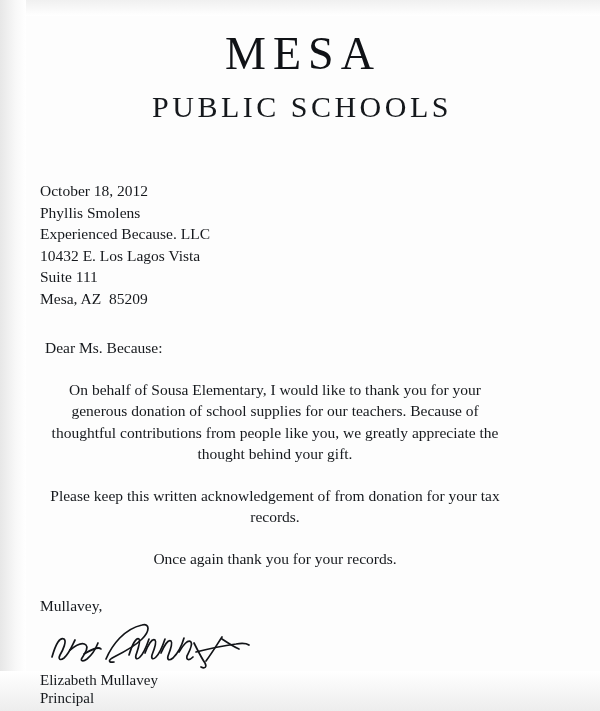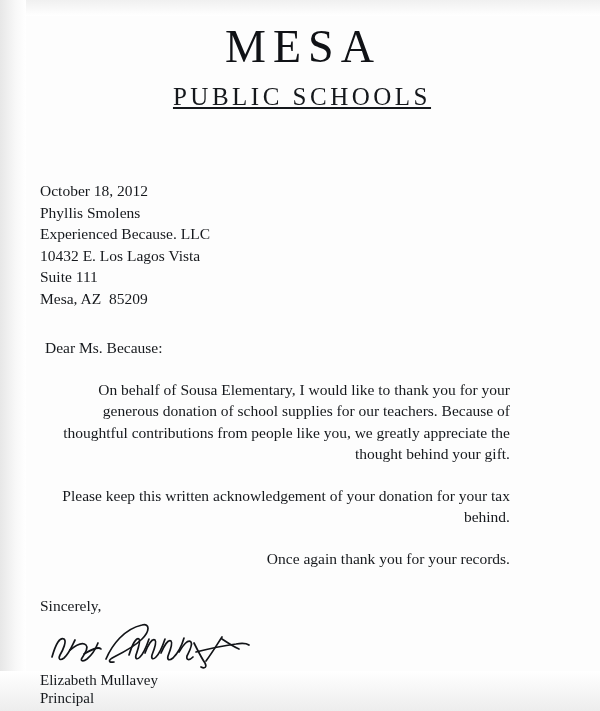--- a/index.html
+++ b/index.html
@@ -55,31 +55,30 @@
     width: 600px;
     text-align: center;
   }
   .org-name {
     font-family: "Liberation Serif", serif;
     font-size: 46px;
     letter-spacing: 7px;
     font-weight: normal;
     color: #101216;
     line-height: 1.05;
-    margin: 1px;
+    margin: 8px;
     padding-left: 6px;
   }
   .org-sub {
     font-family: "Liberation Serif", serif;
-    font-size: 25px;
+    font-size: 30px;
     letter-spacing: 3.5px;
     color: #15181c;
     margin: 12px 0 0 0;
     padding-left: 4px;
-    text-decoration: underline;
   }
 
   
   .letter-body {
     position: absolute;
     top: 180px;
     left: 40px;
     width: 470px;
     font-size: 15.5px;
     line-height: 21.5px;
@@ -90,21 +89,21 @@
     white-space: pre;
   }
 
   .salutation {
     margin-top: 28px;
     padding-left: 5px;
   }
 
   .para {
     margin-top: 20px;
-    text-align: right;
+    text-align: center;
   }
 
   .closing {
     margin-top: 26px;
   }
 
   
   .signature-area {
     position: relative;
     height: 52px;
@@ -147,24 +146,24 @@
       <div>Phyllis Smolens</div>
       <div>Experienced Because. LLC</div>
       <div>10432 E. Los Lagos Vista</div>
       <div>Suite 111</div>
       <div>Mesa, AZ  85209</div>
     </div>
 
     <div class="salutation">Dear Ms. Because:</div>
 
     <div class="para">On behalf of Sousa Elementary, I would like to thank you for your generous donation of school supplies for our teachers.  Because of thoughtful contributions from people like you, we greatly appreciate the thought behind your gift.</div>
-    <div class="para">Please keep this written acknowledgement of your donation for your tax behind.</div>
+    <div class="para">Please keep this written acknowledgement of from donation for your tax records.</div>
     <div class="para">Once again thank you for your records.</div>
 
-    <div class="closing">Sincerely,</div>
+    <div class="closing">Mullavey,</div>
 
     <div class="signature-area">
       <svg class="signature-svg" width="210" height="52" viewBox="0 0 210 52">
         <g fill="none" stroke="#121418" stroke-width="1.7" stroke-linecap="round" stroke-linejoin="round">
           <path d="M6 38 C10 24, 14 18, 18 20 C21 22, 17 31, 14 36 C12 40, 14 42, 18 39 C23 35, 26 27, 29 21"></path>
           <path d="M24 31 C30 26, 36 22, 40 26 C43 29, 38 36, 36 39 C34 42, 37 43, 41 40 C46 36, 50 29, 52 24"></path>
           <path d="M38 35 C45 31, 52 27, 55 30"></path>
           <path d="M60 40 C66 26, 78 10, 96 6 C104 4, 104 12, 96 20 C88 28, 76 34, 68 38 C62 41, 62 44, 68 43"></path>
           <path d="M83 36 C86 26, 90 18, 93 20 C95 22, 92 30, 90 36 C89 40, 91 41, 94 38 C98 34, 101 26, 103 20"></path>
           <path d="M99 34 C102 26, 106 19, 109 21 C111 23, 108 31, 106 36 C105 40, 107 41, 110 38 C114 34, 117 26, 119 20"></path>

